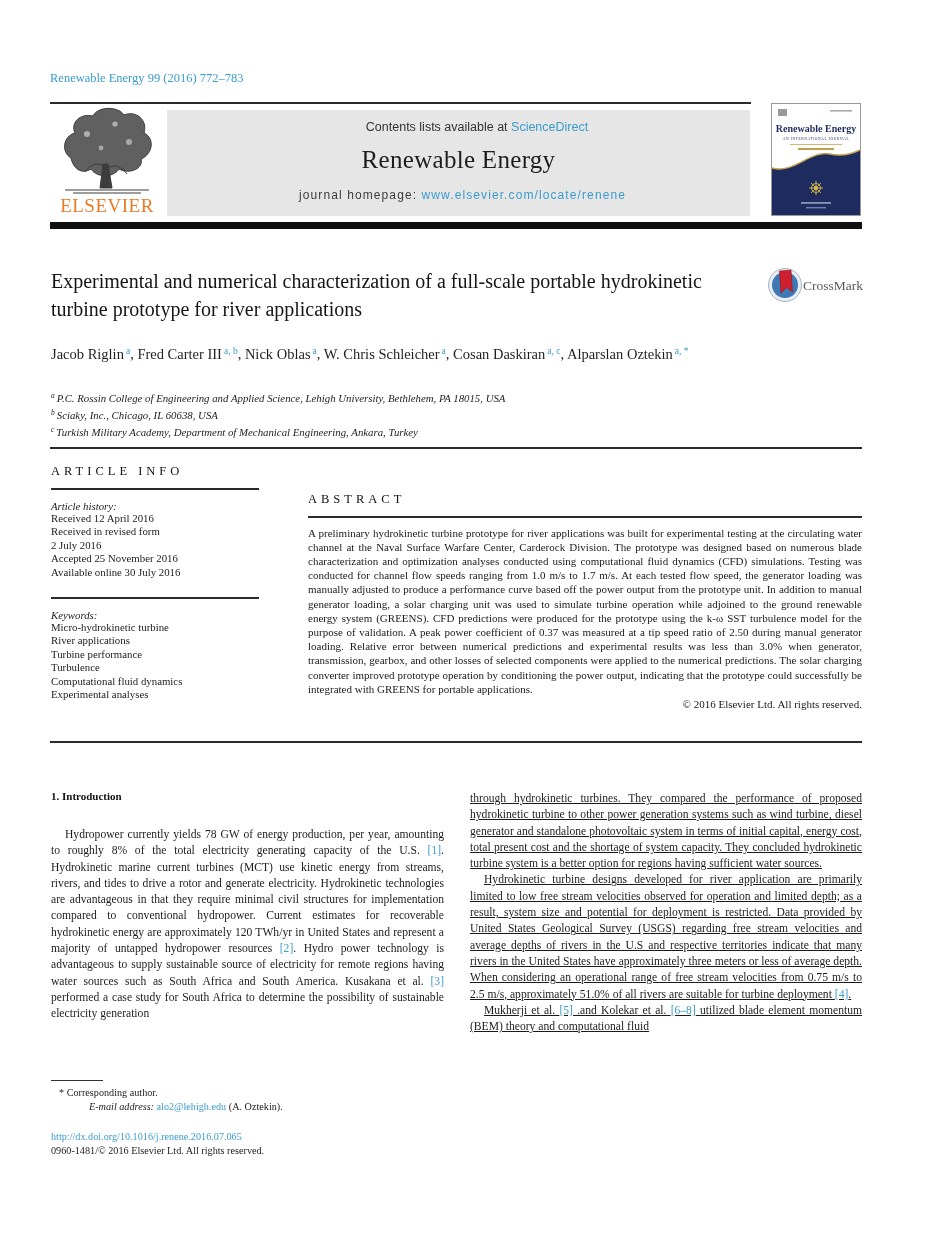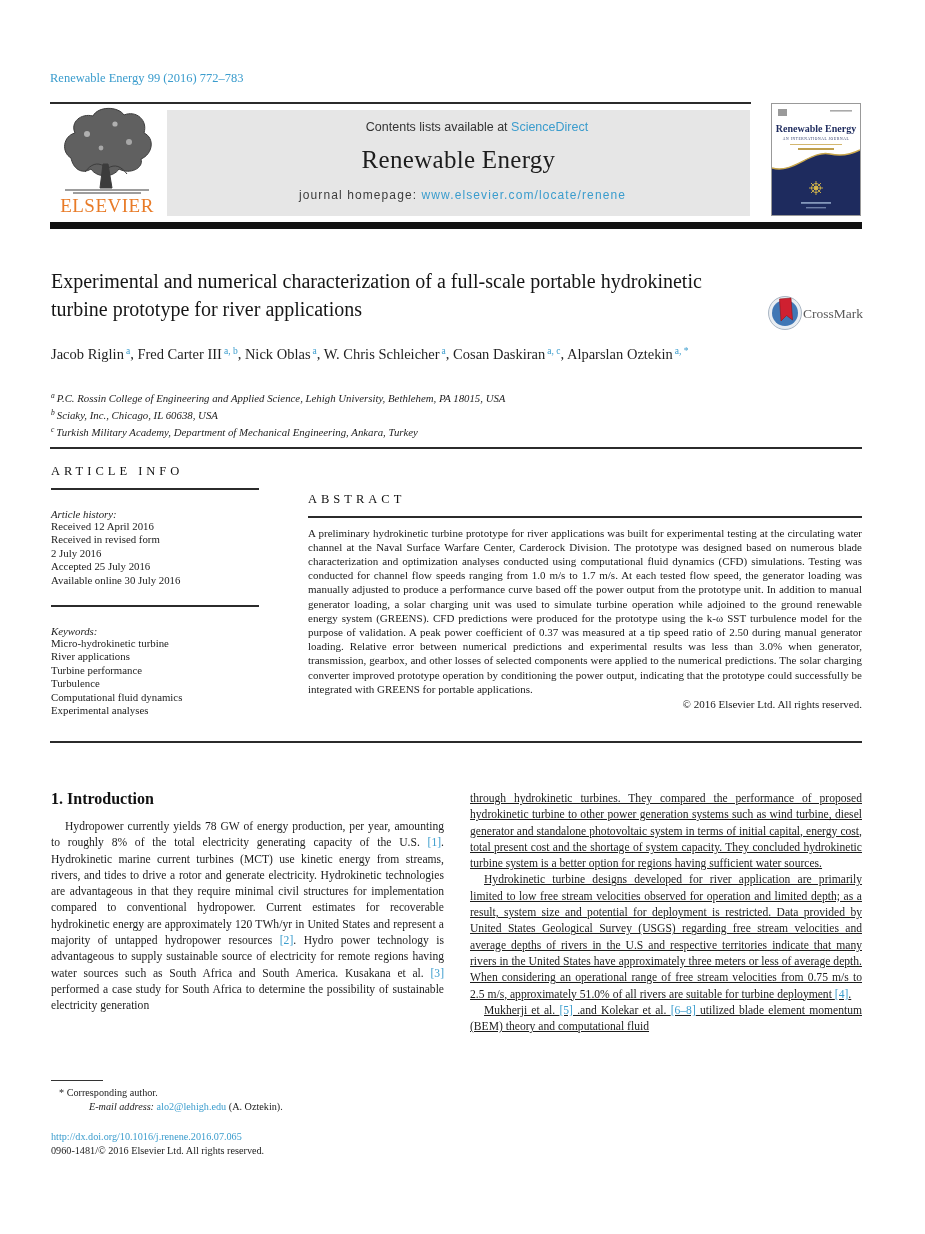--- a/index.html
+++ b/index.html
@@ -36,45 +36,45 @@
   .journal-name{margin-top:12px;font-size:25px;color:#1d1d1d;letter-spacing:.3px;}
   .homepage-line{margin-top:14px;font-family:"Liberation Sans",sans-serif;font-size:12px;
     letter-spacing:1.1px;color:#3c3c3c;padding-left:8px;}
 
   
   .cover{position:absolute;left:771px;top:103px;width:90px;height:113px;border:1px solid #999;background:#fff;}
 
   
   .title{position:absolute;left:51px;top:268px;width:700px;font-size:20px;line-height:27.5px;
     font-weight:400;color:#151515;}
-  .crossmark{position:absolute;left:765px;top:292px;width:104px;height:42px;text-decoration:underline;}
+  .crossmark{position:absolute;left:765px;top:264px;width:104px;height:42px;text-decoration:underline;}
 
   
   .authors{position:absolute;left:51px;top:341px;width:705px;font-size:14.5px;line-height:21.5px;color:#1f1f1f;}
   .authors .sup{font-size:9.5px;color:var(--link);vertical-align:5px;margin-left:2px;}
   .affiliations{position:absolute;left:51px;top:389px;width:720px;font-size:10.8px;line-height:13.8px;
     font-style:italic;color:#222;}
   .affiliations .aff-sup{font-size:7.5px;vertical-align:4px;margin-right:2px;}
 
   
   .info-col{position:absolute;left:51px;top:464px;width:208px;}
   .abs-col{position:absolute;left:308px;top:464px;width:554px;margin-top:28px;}
   .col-heading{font-size:12.5px;letter-spacing:4px;color:#111;}
   .heading-rule{margin-top:9px;height:1.5px;background:var(--rule);}
-  .info-label{font-style:italic;font-size:10.8px;margin-top:18px;}
+  .info-label{font-style:italic;font-size:10.8px;margin-top:10px;}
   .info-line{font-size:10.8px;line-height:13.5px;}
   .keywords-rule{margin-top:18px;}
   .abstract-text{margin-top:8px;font-size:11px;line-height:14.2px;text-align:justify;color:#1a1a1a;}
   .abstract-copyright{text-align:right;font-size:11px;margin-top:2px;color:#1a1a1a;}
 
   
   .body-col{position:absolute;width:393px;}
   .left-col{left:51px;top:790px;}
   .right-col{left:470px;top:791px;width:392px;text-decoration:underline;}
-  .section-heading{font-size:16px;font-weight:bold;color:#111;margin-bottom:11px;}
+  .section-heading{font-size:11px;font-weight:bold;color:#111;margin-bottom:25px;}
   .para{font-size:11.6px;line-height:16.3px;text-align:justify;color:#1c1c1c;}
   .para.indent{text-indent:14px;}
   .ref-link{color:var(--link);cursor:pointer;}
 
   
   .footnote{position:absolute;left:51px;top:1080px;width:393px;font-size:10.2px;line-height:13.5px;}
   .fn-rule{width:52px;height:1px;background:#333;margin-bottom:5px;}
   .fn-line1{text-indent:8px;}
   .fn-line2{text-indent:14px;}
   .doi-block{position:absolute;left:51px;top:1130px;font-size:10.2px;line-height:14px;}
@@ -164,21 +164,21 @@
   <div class="rule rule-mid"></div>
 
   <div class="info-col">
     <div class="col-heading">ARTICLE INFO</div>
     <div class="heading-rule"></div>
     <div class="info-label">Article history:</div>
     <div id="history">
         <div class="info-line">Received 12 April 2016</div>
         <div class="info-line">Received in revised form</div>
         <div class="info-line">2 July 2016</div>
-        <div class="info-line">Accepted 25 July 2016</div>
+        <div class="info-line">Accepted 25 November 2016</div>
         <div class="info-line">Available online 30 July 2016</div>
       </div>
     <div class="heading-rule keywords-rule"></div>
     <div class="info-label">Keywords:</div>
     <div id="keywords">
         <div class="info-line">Micro-hydrokinetic turbine</div>
         <div class="info-line">River applications</div>
         <div class="info-line">Turbine performance</div>
         <div class="info-line">Turbulence</div>
         <div class="info-line">Computational fluid dynamics</div>

